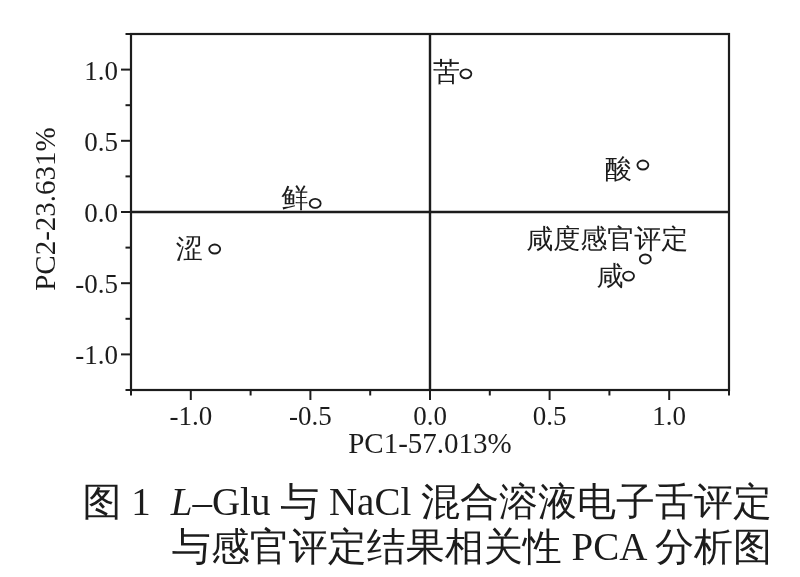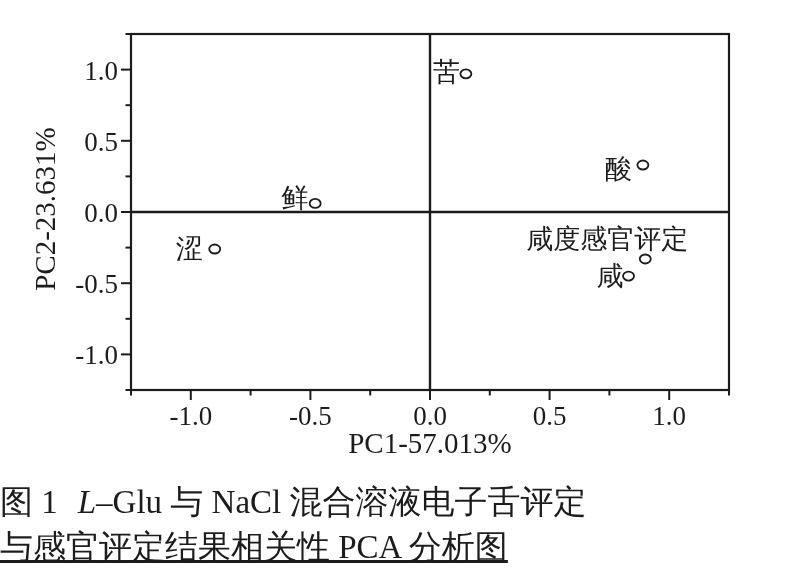--- a/index.html
+++ b/index.html
@@ -12,26 +12,26 @@
   }
   svg text{
     font-family:"Liberation Serif","DejaVu Serif",serif;
     fill:#1c1c1c;
   }
   .caption{
     position:absolute;
     left:0;
     top:486px;
     width:772px;
-    text-align:left;
+    text-align:right;
     color:#1c1c1c;
-    font-size:33px;
+    font-size:39px;
   }
   .cap-line1{line-height:32px;white-space:nowrap;}
-  .cap-line2{line-height:32px;margin-top:13px;white-space:nowrap;text-decoration:underline;}
+  .cap-line2{line-height:32px;margin-top:13px;white-space:nowrap;}
   .cap-gap{display:inline-block;width:20px;}
   .cap-italic{font-style:italic;}
 </style>
 </head>
 <body>
 
 <div class="stage">
 
   <svg id="plot" width="800" height="470" viewBox="0 0 800 470">
       <rect x="131" y="34" width="598" height="356" fill="none" stroke="#1c1c1c" stroke-width="2.2"></rect>

